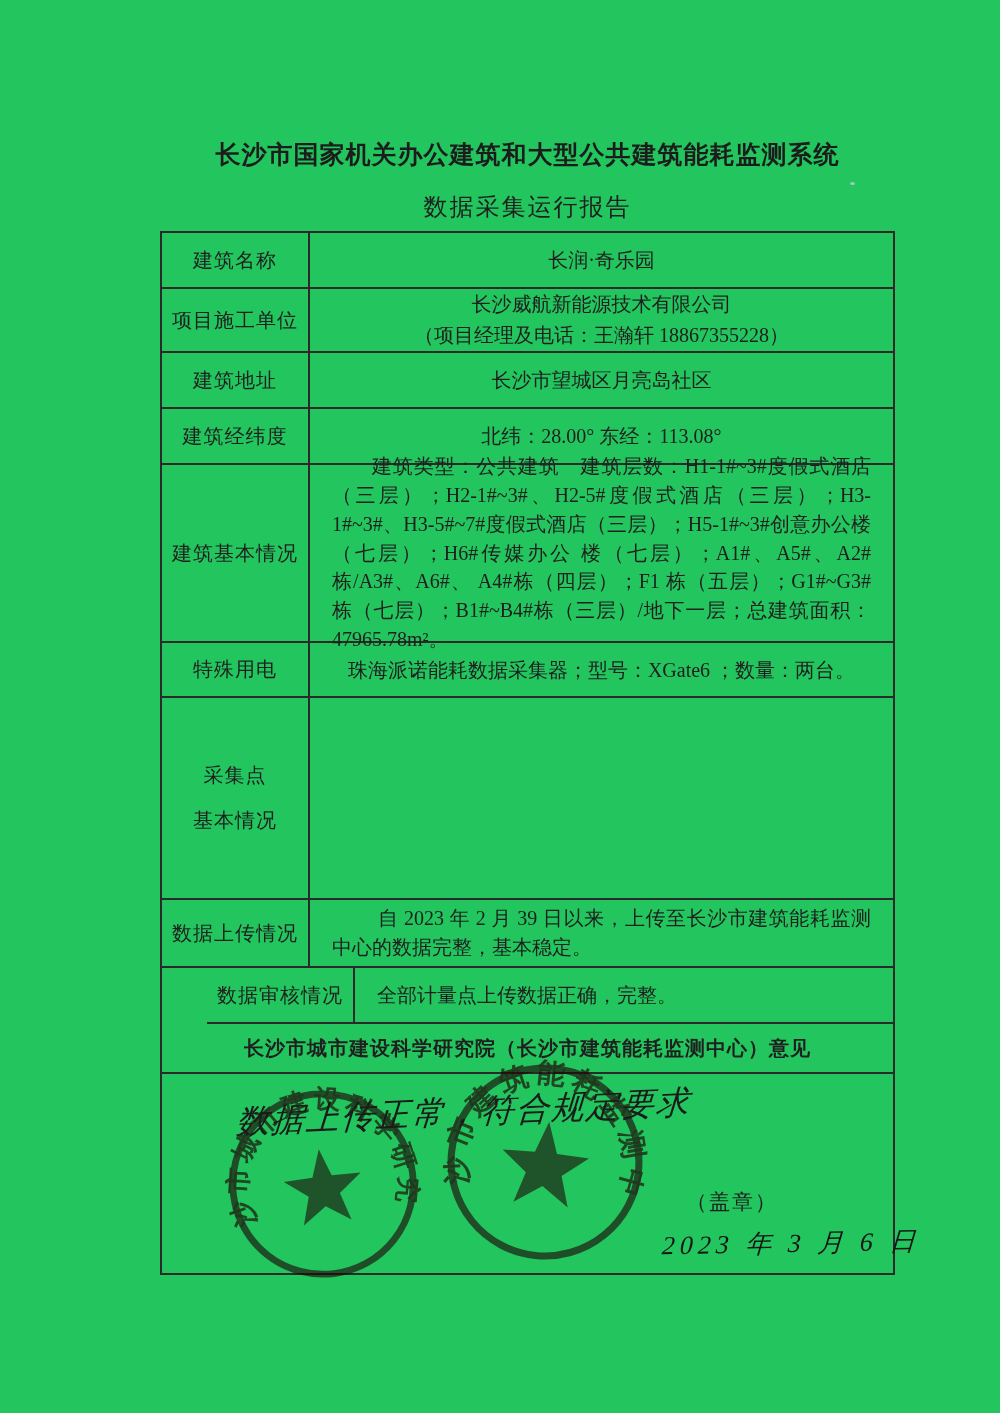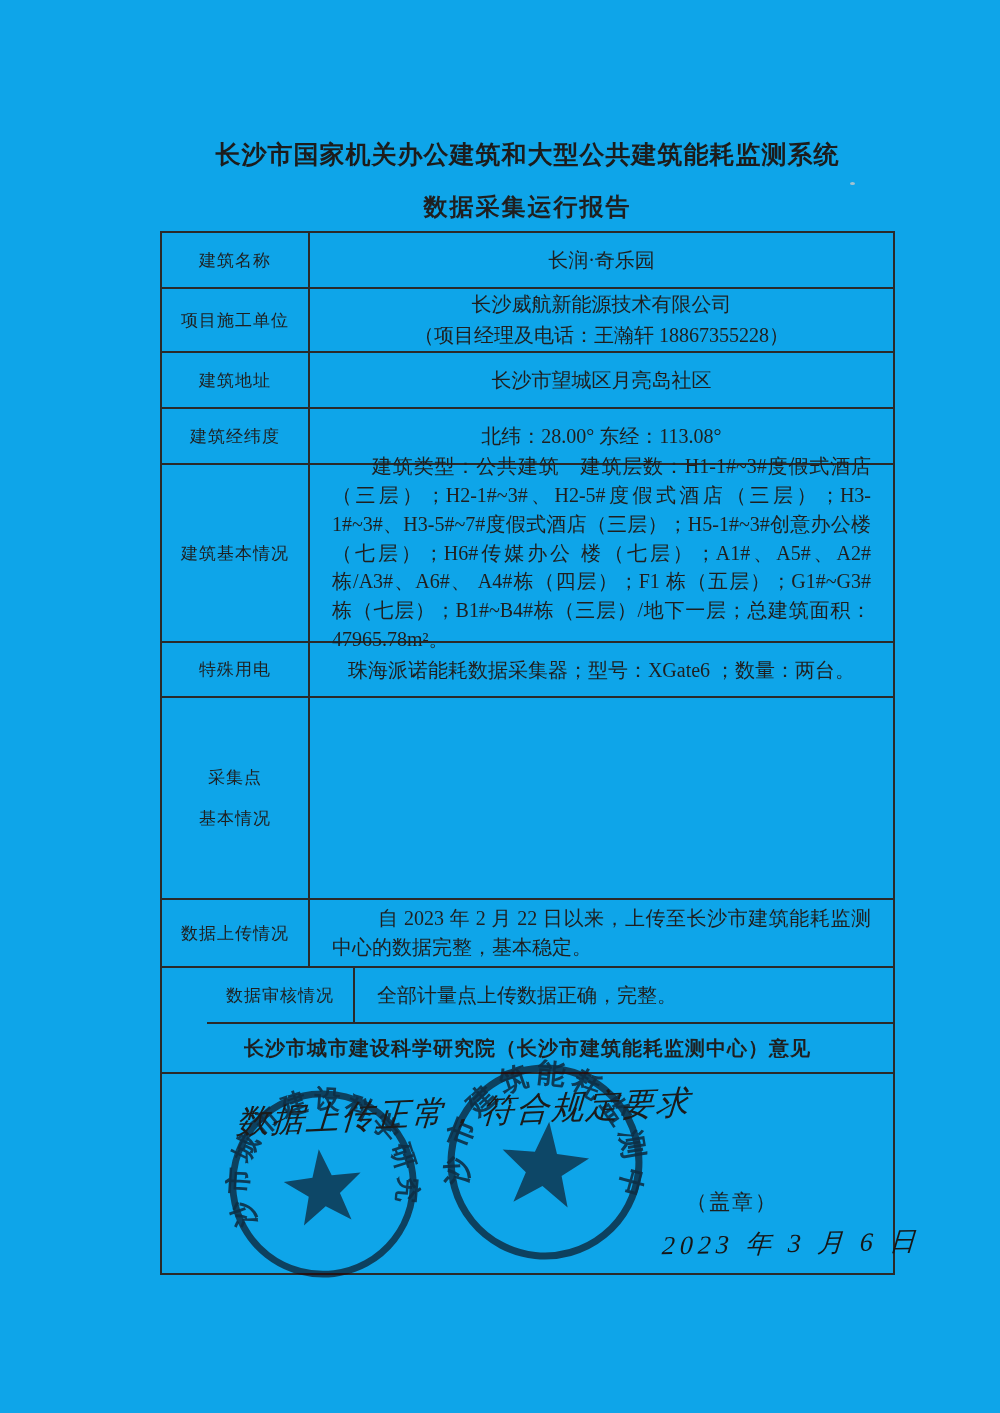--- a/index.html
+++ b/index.html
@@ -1,42 +1,42 @@
 <!DOCTYPE html>
 <html><head>
 <meta charset="utf-8">
 <style>
   * { margin:0; padding:0; box-sizing:border-box; }
   html,body { background:#ffffff; }
   .page {
     position:relative;
     width:1000px; height:1413px;
-    background:#0ea5e9;
+    background:#22c55e;
     font-family:"Liberation Serif","DejaVu Serif",serif;
     color:#1f1f1f;
     overflow:hidden;
   }
   .titles { position:absolute; left:160px; top:138px; width:735px; text-align:center; }
   .title1 { font-size:25px; font-weight:bold; letter-spacing:1px; color:#1c1c1c; }
-  .title2 { font-size:24px; font-weight:bold; margin-top:20px; letter-spacing:2px; }
+  .title2 { font-size:24px; font-weight:normal; margin-top:20px; letter-spacing:2px; }
 
   .paper-mark { position:absolute; left:850px; top:182px; width:5px; height:3px;
     background:#c9c9c9; border-radius:50%; opacity:.8; }
 
   .report-table {
     position:absolute; left:160px; top:231px; width:735px;
     border:2px solid #2a2a2a;
   }
   .trow { display:flex; border-bottom:2px solid #2a2a2a; }
   .trow.last { border-bottom:none; }
   .cell-label {
     flex:0 0 148px; width:148px;
     border-right:2px solid #2a2a2a;
     display:flex; flex-direction:column; justify-content:center; align-items:center;
-    text-align:center; font-size:17px; letter-spacing:1px;
+    text-align:center; font-size:20px; letter-spacing:1px;
   }
   .cell-label .gap2 { margin-top:18px; }
   .cell-value {
     flex:1 1 auto;
     display:flex; flex-direction:column; justify-content:center;
     font-size:20px; padding:0 22px; line-height:1.5;
   }
   .center { text-align:center; }
   .just { text-align:justify; text-indent:2em; }
   .lh-tight { line-height:1.44; }
@@ -116,21 +116,21 @@
     <div class="trow" style="height:202px;">
       <div class="cell-label">
         <div>采集点</div>
         <div class="gap2">基本情况</div>
       </div>
     </div>
 
     <div class="trow" style="height:68px;">
       <div class="cell-label">数据上传情况</div>
       <div class="cell-value">
-        <div class="just" style="line-height:1.45; text-indent:2.3em;">自 2023 年 2 月 22 日以来，上传至长沙市建筑能耗监测中心的数据完整，基本稳定。</div>
+        <div class="just" style="line-height:1.45; text-indent:2.3em;">自 2023 年 2 月 39 日以来，上传至长沙市建筑能耗监测中心的数据完整，基本稳定。</div>
       </div>
     </div>
 
     <div class="trow" style="height:56px;margin-left:45px;">
       <div class="cell-label">数据审核情况</div>
       <div class="cell-value">全部计量点上传数据正确，完整。</div>
     </div>
 
     <div class="trow opinion-header" style="height:50px;align-items:center;">
       <span>长沙市城市建设科学研究院（长沙市建筑能耗监测中心）意见</span>

